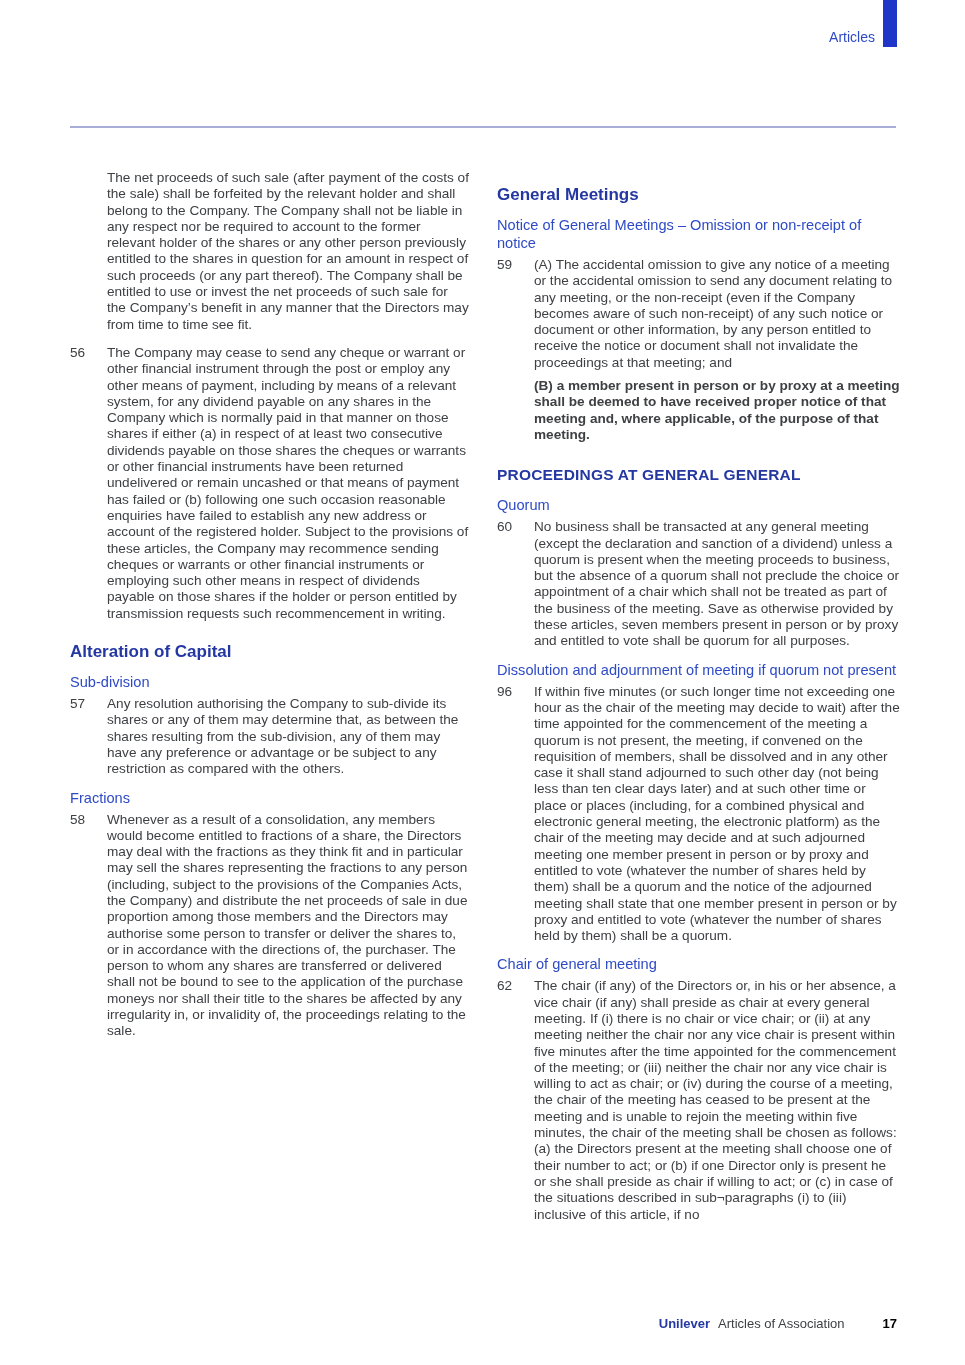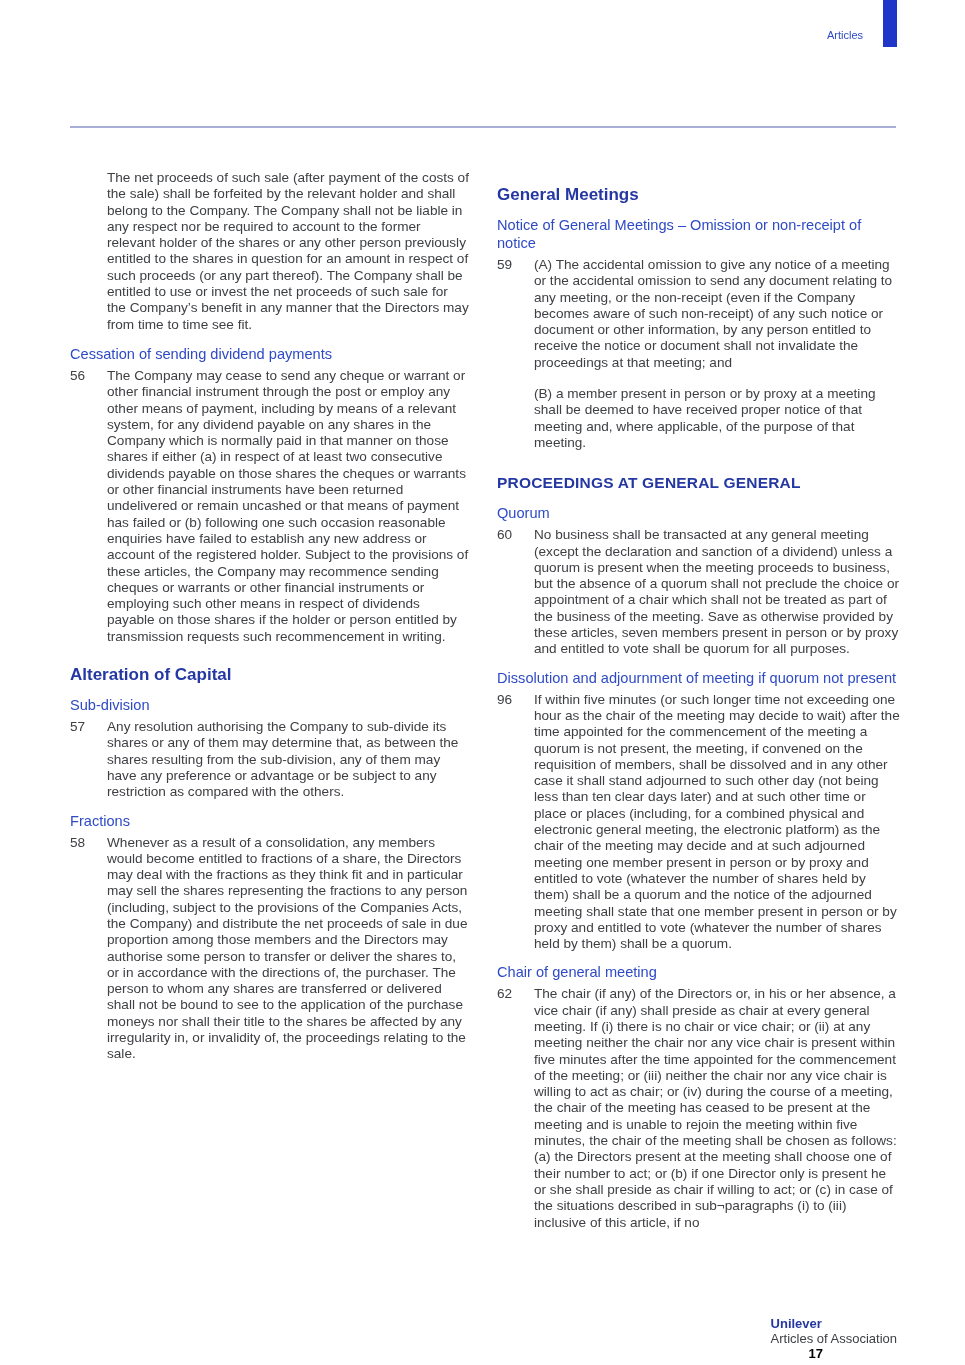--- a/index.html
+++ b/index.html
@@ -15,22 +15,22 @@
   }
   
   .header-tab {
     position:absolute;
     left:883px; top:0;
     width:14px; height:47px;
     background:#2036c8;
   }
   .header-label {
     position:absolute;
-    top:29px; right:102px;
-    font-size:11px;
+    top:29px; right:90px;
+    font-size:14px;
     color:#2d49c4;
   }
   .header-divider {
     position:absolute;
     left:70px; top:126px;
     width:826px; height:2px;
     background:#a8aed8;
   }
   
   .col {
@@ -66,31 +66,30 @@
   .item {
     display:flex;
     margin:0 0 8px 0;
   }
   .item .num {
     flex:0 0 37px;
   }
   .item .body {
     flex:1 1 auto;
   }
-  .item .body p + p { margin-top:15px; }
+  .item .body p + p { margin-top:7px;font-weight:bold; }
 
   
   .footer {
     position:absolute;
     top:1316px;
     right:68px;
     display:flex;
     align-items:flex-start;
     font-size:13px;
-    flex-direction:column;
   }
   .footer .brand {
     color:#2437a2;
     font-weight:bold;
     margin-right:8px;
   }
   .footer .doc-title {
     color:#3e4044;
   }
   .footer .page-num {
@@ -105,21 +104,20 @@
 <div class="page">
 
   <div class="header-tab"></div>
   <div class="header-label">Articles</div>
   <div class="header-divider"></div>
 
   <div class="col col-left">
 
     <p class="cont-para">The net proceeds of such sale (after payment of the costs of the sale) shall be forfeited by the relevant holder and shall belong to the Company. The Company shall not be liable in any respect nor be required to account to the former relevant holder of the shares or any other person previously entitled to the shares in question for an amount in respect of such proceeds (or any part thereof).  The Company shall be entitled to use or invest the net proceeds of such sale for the Company’s benefit in any manner that the Directors may from time to time see fit.</p>
 
-    <div class="h2">Cessation of sending dividend payments</div>
 
     <div class="item">
       <div class="num">56</div>
       <div class="body">The Company may cease to send any cheque or warrant or other financial instrument through the post or employ any other means of payment, including by means of a relevant system, for any dividend payable on any shares in the Company which is normally paid in that manner on those shares if either (a) in respect of at least two consecutive dividends payable on those shares the cheques or warrants or other financial instruments have been returned undelivered or remain uncashed or that means of payment has failed or (b) following one such occasion reasonable enquiries have failed to establish any new address or account of the registered holder. Subject to the provisions of these articles, the Company may recommence sending cheques or warrants or other financial instruments or employing such other means in respect of dividends payable on those shares if the holder or person entitled by transmission requests such recommencement in writing.</div>
     </div>
 
     <div class="h1">Alteration of Capital</div>
 
     <div class="h2">Sub-division</div>
 

